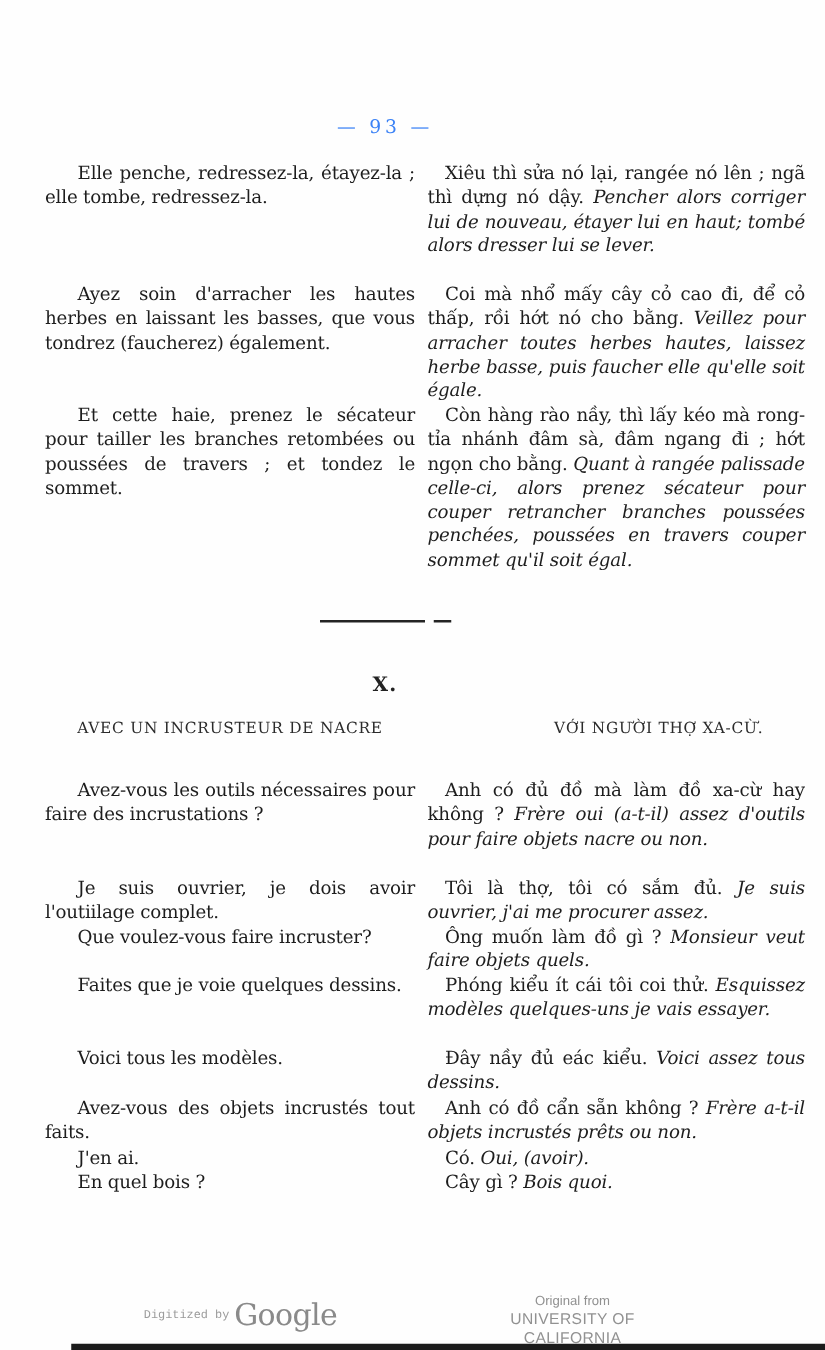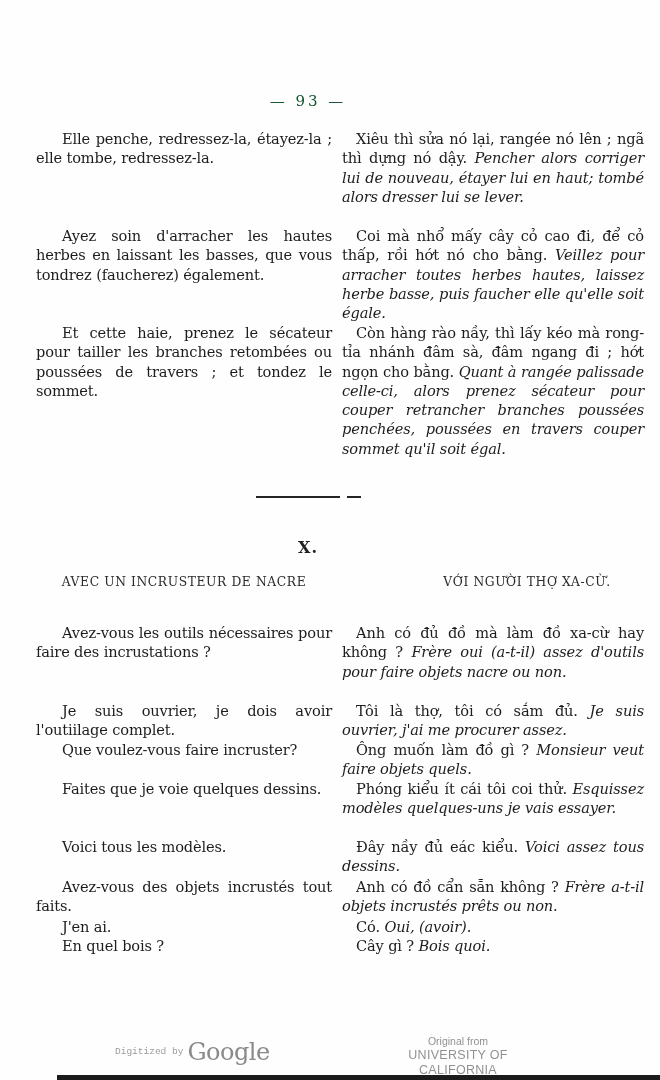--- a/index.html
+++ b/index.html
@@ -5,21 +5,21 @@
   html,body{margin:0;padding:0;}
   body{
     width:660px;height:1080px;position:relative;overflow:hidden;
     background:#ffffff;
     font-family:"DejaVu Serif", serif;
     color:#1d1d1d;
   }
   .page{position:absolute;inset:0;background:#fefefe;}
   .pageno{
     position:absolute;top:92px;left:0;width:616px;text-align:center;
-    font-size:15px;letter-spacing:3px;color:#14532d;
+    font-size:15px;letter-spacing:3px;color:#3b82f6;
   }
   .dlg-row{display:flex;padding:0 16px 0 36px;}
   .cell-l{width:296px;flex:0 0 296px;padding-right:10px;}
   .cell-r{width:302px;flex:0 0 302px;}
   .dlg-row p{
     margin:0;font-size:14.6px;line-height:19.3px;text-align:justify;
     letter-spacing:-0.15px;
   }
   .cell-l p{text-indent:26px;}
   .cell-r p{text-indent:14px;}

